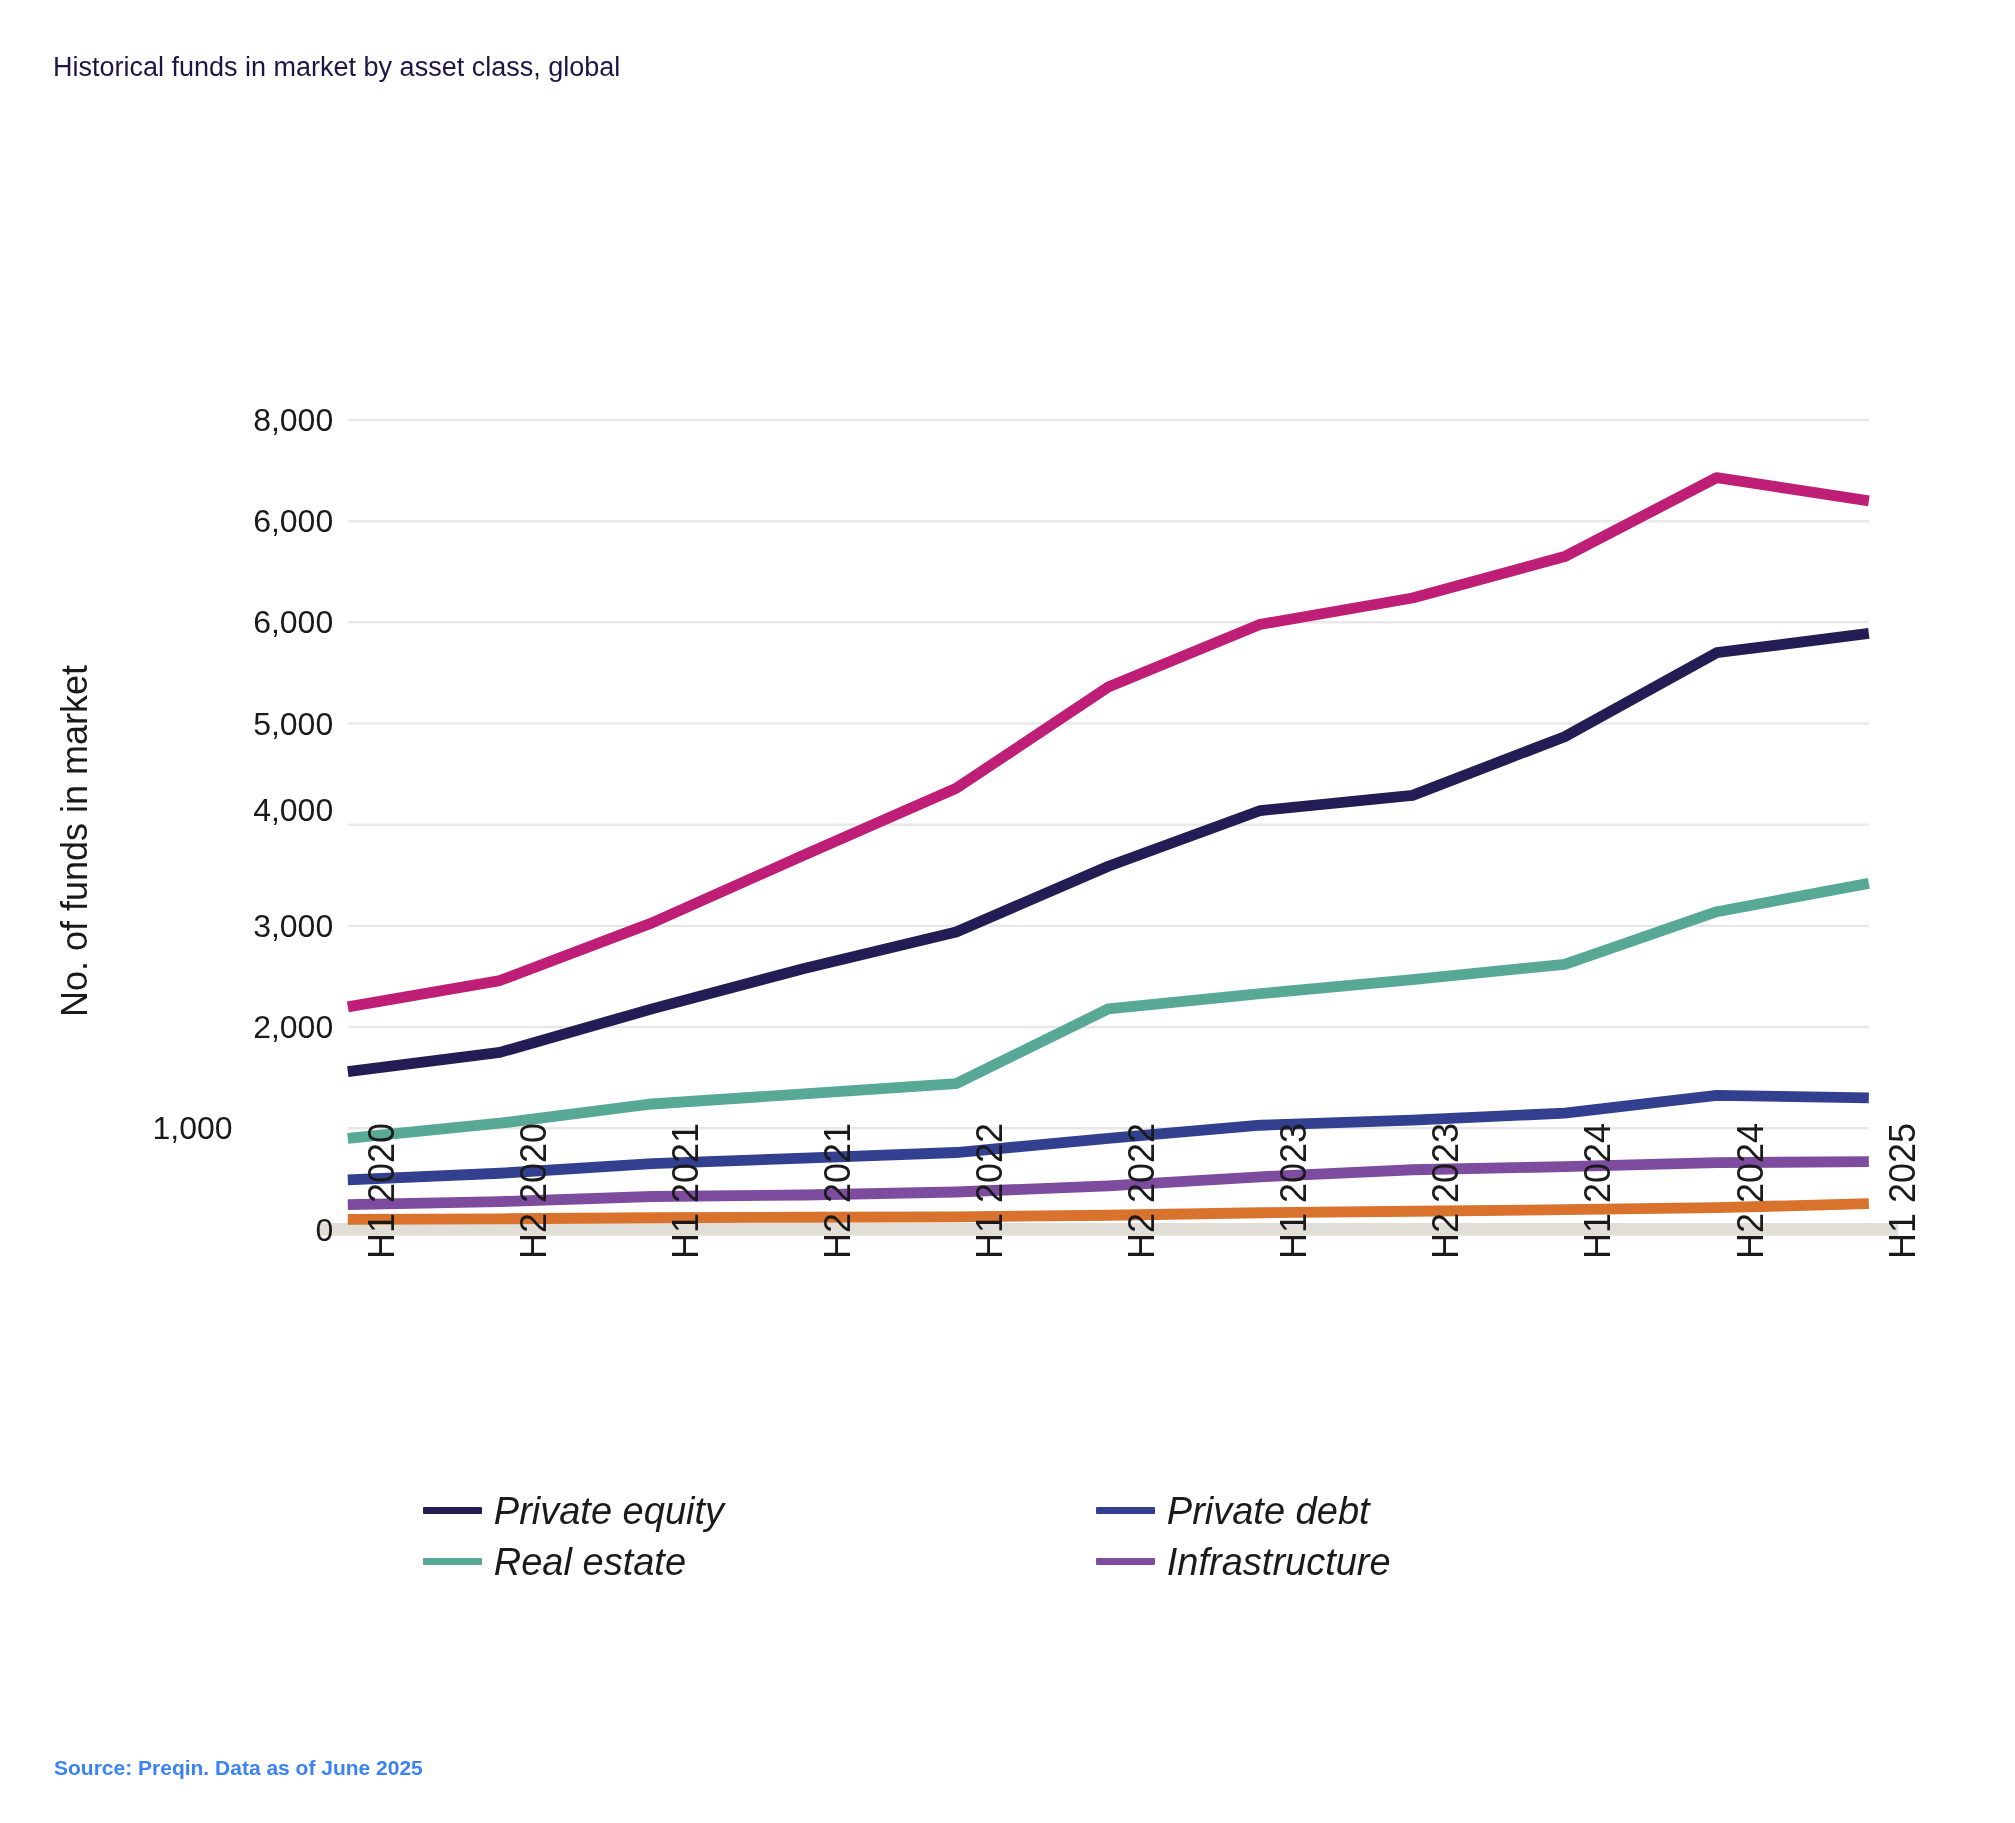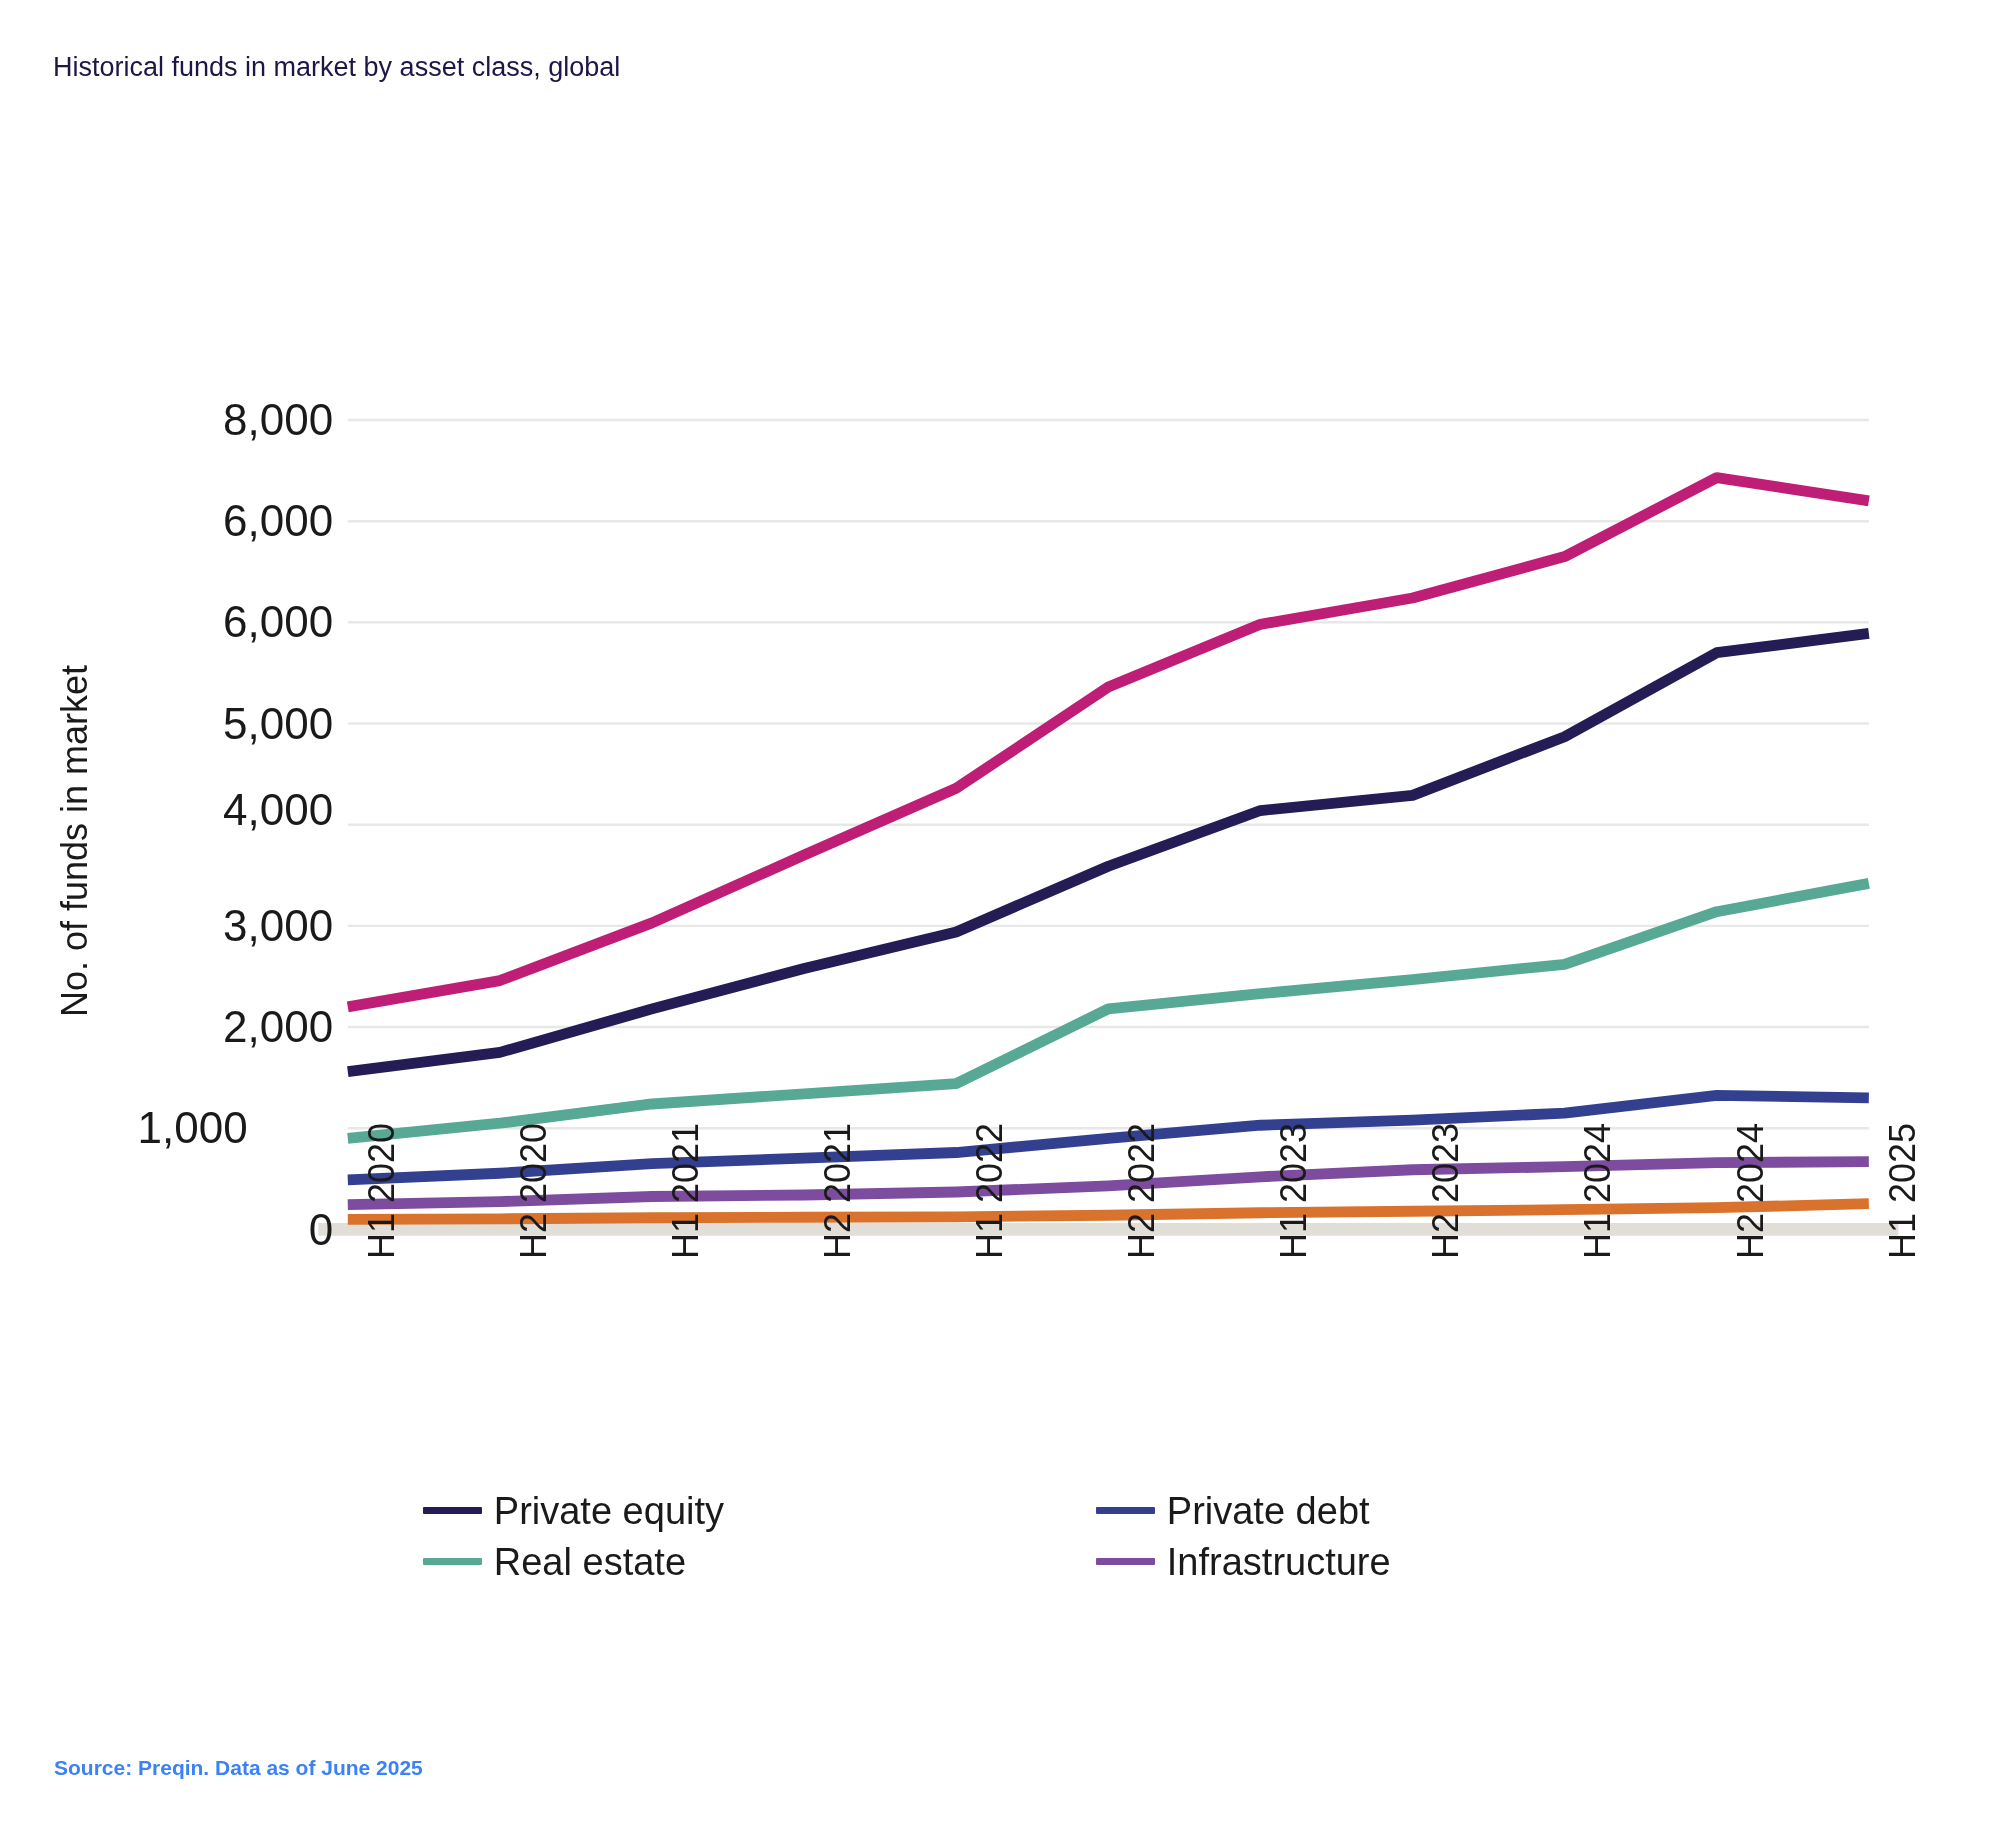--- a/index.html
+++ b/index.html
@@ -41,21 +41,21 @@
     text-align:center;
     font-size:36px; color:#1a1a1a;
     white-space:nowrap;
   }
 
   
   .y-tick-label {
     position:absolute;
     right:0; width:295px;
     text-align:right;
-    font-size:44px; color:#1a1a1a;
+    font-size:32px; color:#1a1a1a;
     transform: translateY(-50%);
     padding-right:13.8px;
   }
   #y-ticks { position:absolute; left:34px; top:0; width:313px; height:1823px; }
 
   
   #x-ticks { position:absolute; left:0; top:0; width:2015px; height:1823px; }
   .x-tick-label {
     position:absolute;
     font-size:36px; color:#1a1a1a;
@@ -66,20 +66,21 @@
 
   
   #legend {
     position:absolute;
     left:423px; top:1485px;
     width:1338px;
     display:grid;
     grid-template-columns: 1fr 1fr;
     grid-auto-rows: 51px;
     column-gap: 8px;
+    font-style: italic;
   }
   .legend-item { display:flex; align-items:center; }
   .legend-swatch {
     width:59px; height:7.9px; flex:0 0 auto; margin-right:11.8px; border-radius:1px;
   }
   .legend-label { font-size:38px; color:#1a1a1a; line-height:1; white-space:nowrap; }
 
   
   #source-note {
     position:absolute; left:54px; top:1756px;

